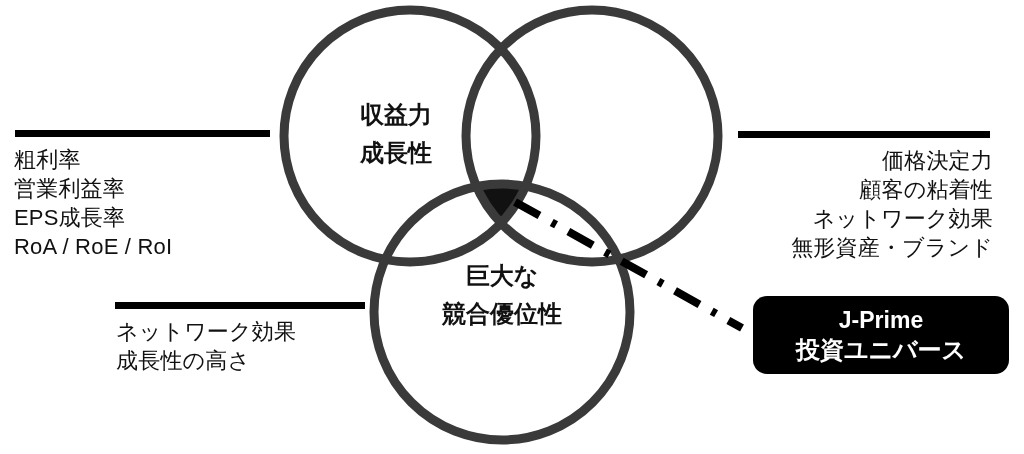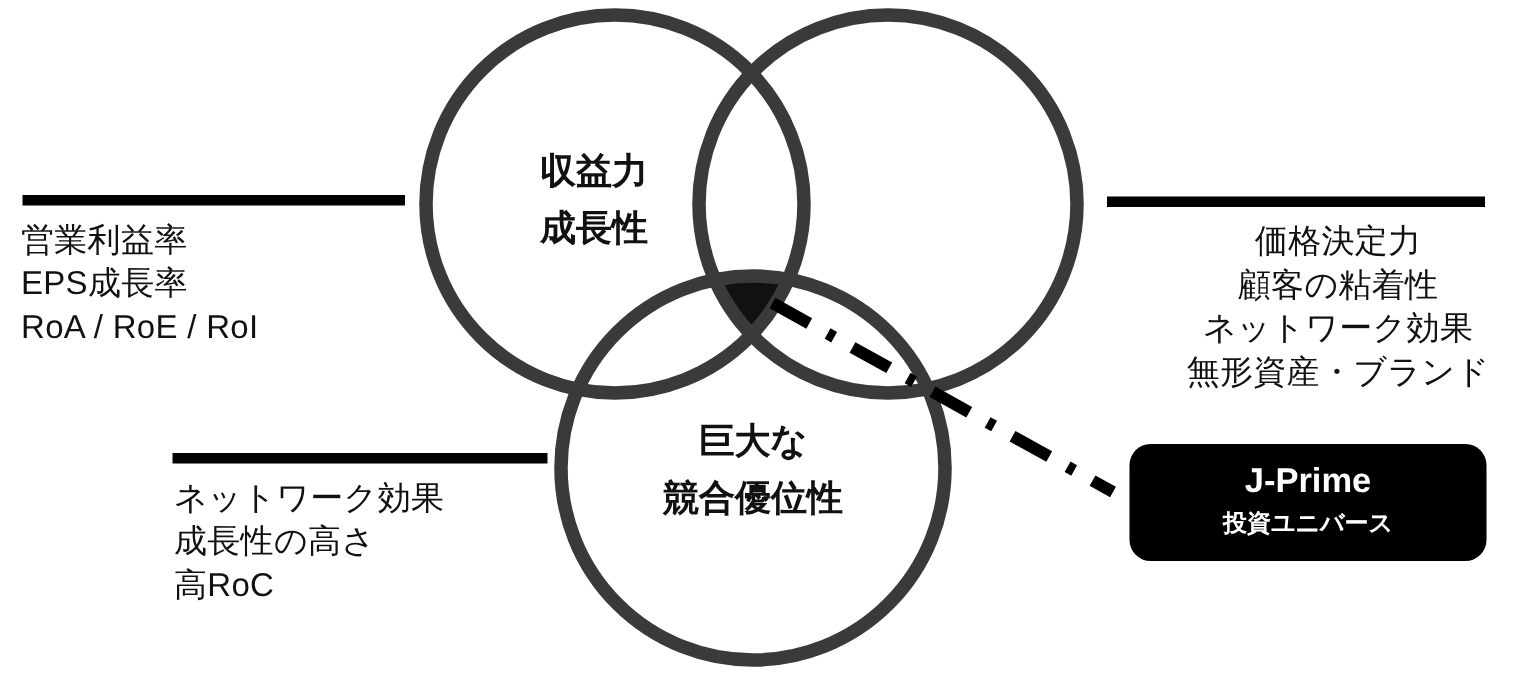--- a/index.html
+++ b/index.html
@@ -39,60 +39,60 @@
   
   .metric-list {
     position: absolute;
     font-size: 22px;
     line-height: 29px;
     letter-spacing: 0.2px;
     white-space: nowrap;
     color: #111111;
   }
   #list-profitability { left: 14px;  top: 145px; text-align: left; }
-  #list-moat          { right: 31px; top: 146px; text-align: center; }
+  #list-moat          { right: 31px; top: 146px; text-align: right; }
   #list-industry      { left: 116px; top: 317px; text-align: left; }
 
   
   .circle-caption {
     position: absolute;
     font-weight: bold;
     font-size: 24px;
     line-height: 38px;
     text-align: center;
     white-space: nowrap;
     color: #111111;
   }
   #caption-profitability { left: 316px; top: 96px;  width: 160px; font-family: Liberation Serif, serif; }
   #caption-moat          { left: 520px; top: 115px; width: 180px; }
-  #caption-industry      { left: 422px; top: 276px; width: 160px; }
+  #caption-industry      { left: 422px; top: 257px; width: 160px; }
 
   
   #callout-box {
     position: absolute;
     left: 753px;
     top: 296px;
-    width: 238px;
+    width: 256px;
     height: 78px;
     background: #000000;
     border-radius: 14px;
     display: flex;
     flex-direction: column;
     align-items: center;
     justify-content: center;
   }
   #callout-box .callout-line {
     color: #ffffff;
     font-weight: bold;
     font-size: 23px;
     line-height: 30px;
     text-align: center;
     white-space: nowrap;
   }
-  #callout-box .callout-line.sub { font-size: 16px; }
+  #callout-box .callout-line.sub { font-size: 24px; }
 </style>
 </head>
 <body>
 
 <div id="canvas">
 
   <svg id="venn-svg" viewBox="0 0 1024 454">
     <defs>
       <clipPath id="clip-circle-profitability">
         <circle cx="410" cy="136" r="126"></circle>
@@ -113,36 +113,36 @@
     <circle cx="502" cy="312" r="128" fill="none" stroke="#3a3a3a" stroke-width="9"></circle>
 
     <line x1="515" y1="202" x2="742" y2="328" stroke="#000000" stroke-width="8" stroke-linecap="butt" stroke-dasharray="28 14 5 14"></line>
   </svg>
 
   <div class="rule-bar" id="rule-top-left"></div>
   <div class="rule-bar" id="rule-top-right"></div>
   <div class="rule-bar" id="rule-bottom-left"></div>
 
   <div class="metric-list" id="list-profitability">
+    <div>粗利率</div>
     <div>営業利益率</div>
     <div>EPS成長率</div>
     <div>RoA / RoE / RoI</div>
   </div>
 
   <div class="metric-list" id="list-moat">
     <div>価格決定力</div>
     <div>顧客の粘着性</div>
     <div>ネットワーク効果</div>
     <div>無形資産・ブランド</div>
   </div>
 
   <div class="metric-list" id="list-industry">
     <div>ネットワーク効果</div>
     <div>成長性の高さ</div>
-    <div>高RoC</div>
   </div>
 
   <div class="circle-caption" id="caption-profitability">
     <div>収益力</div>
     <div>成長性</div>
   </div>
 
 
   <div class="circle-caption" id="caption-industry">
     <div>巨大な</div>

